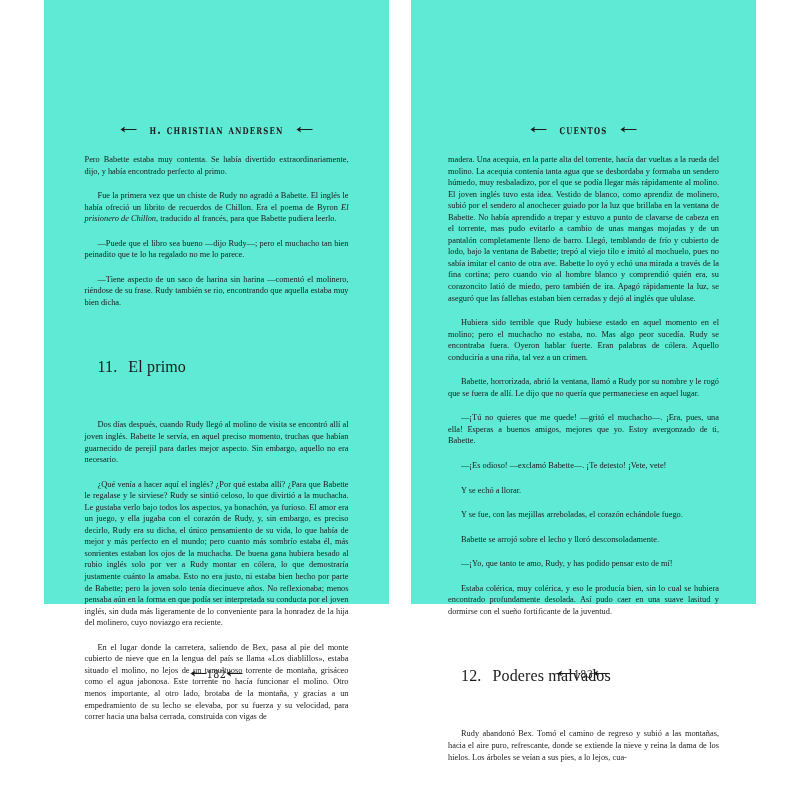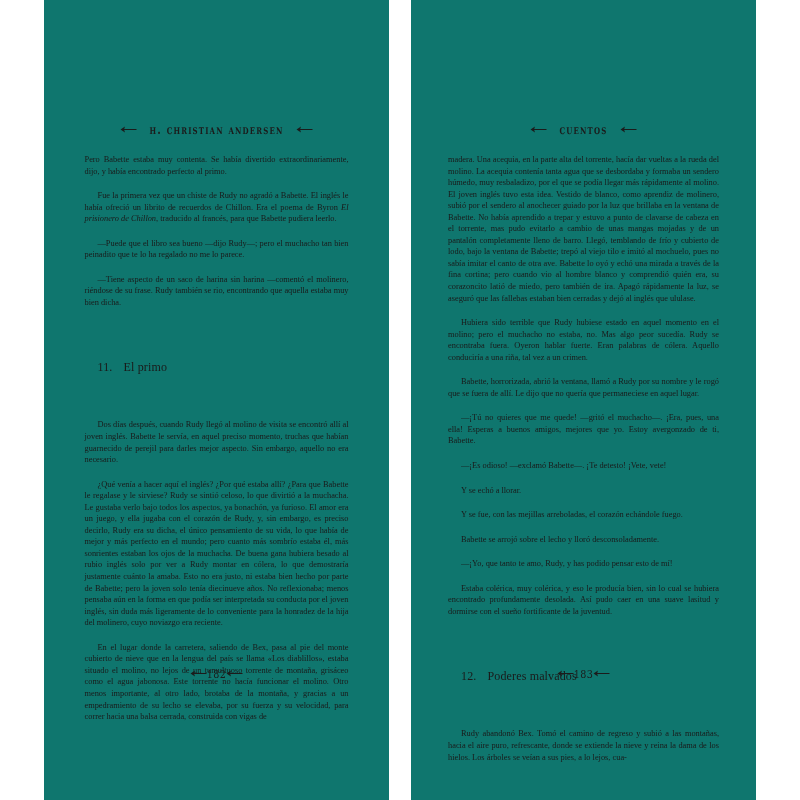--- a/index.html
+++ b/index.html
@@ -24,24 +24,24 @@
     height: 800px;
     display: flex;
     flex-direction: row;
     justify-content: center;
     align-items: flex-start;
   }
 
   .page {
     position: relative;
     width: 345px;
-    height: 800px;
+    height: 604px;
     padding-top: 118px;
     box-sizing: border-box;
-    background: #0f766e;
+    background: #5eead4;
   }
   .page-left  { margin-right: 22px; }
   .page-right { margin-left: 0px; }
 
   
   .running-head {
     height: 22px;
     display: flex;
     flex-direction: row;
     align-items: center;
@@ -90,21 +90,21 @@
   .textblock p.noindent { text-indent: 0; }
   .textblock p.flush-last { text-align-last: left; }
   .it { font-style: italic; }
 
   
   .chapter-head {
     margin: 0;
     padding: 0;
     text-align: center;
     text-indent: 0;
-    font-size: 12px;
+    font-size: 16px;
     line-height: 16px;
     font-weight: 400;
     letter-spacing: 0.15px;
   }
   .chapter-num { margin-right: 11px; }
   .space-before-chapter { height: 25px; }
   .space-after-chapter  { height: 18px; }
 
   
   .folio {

